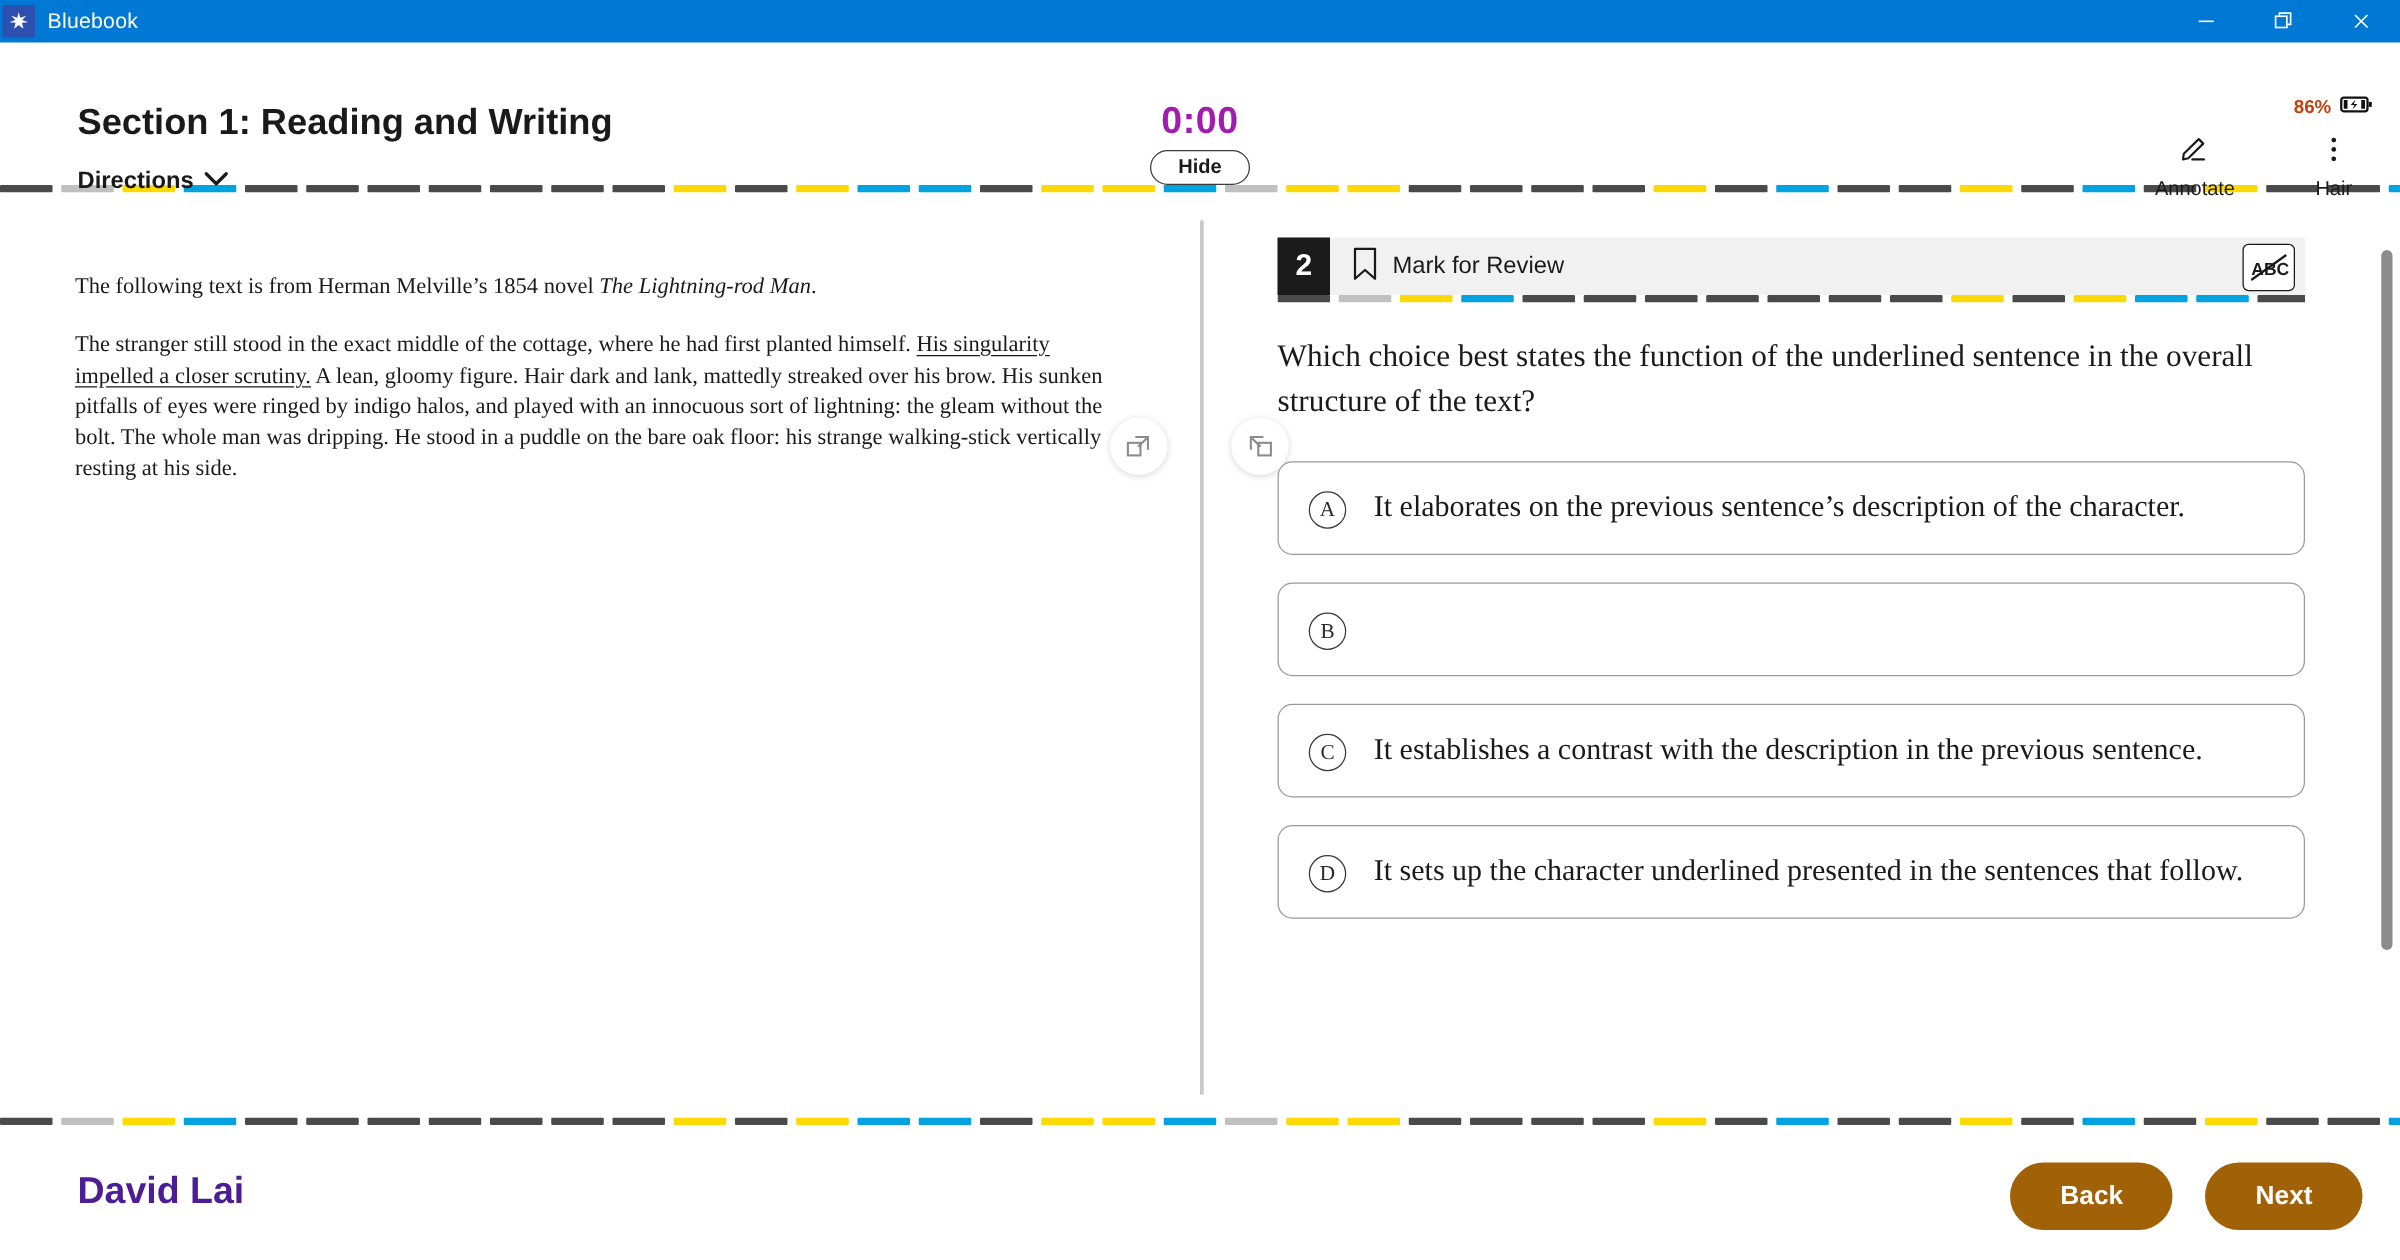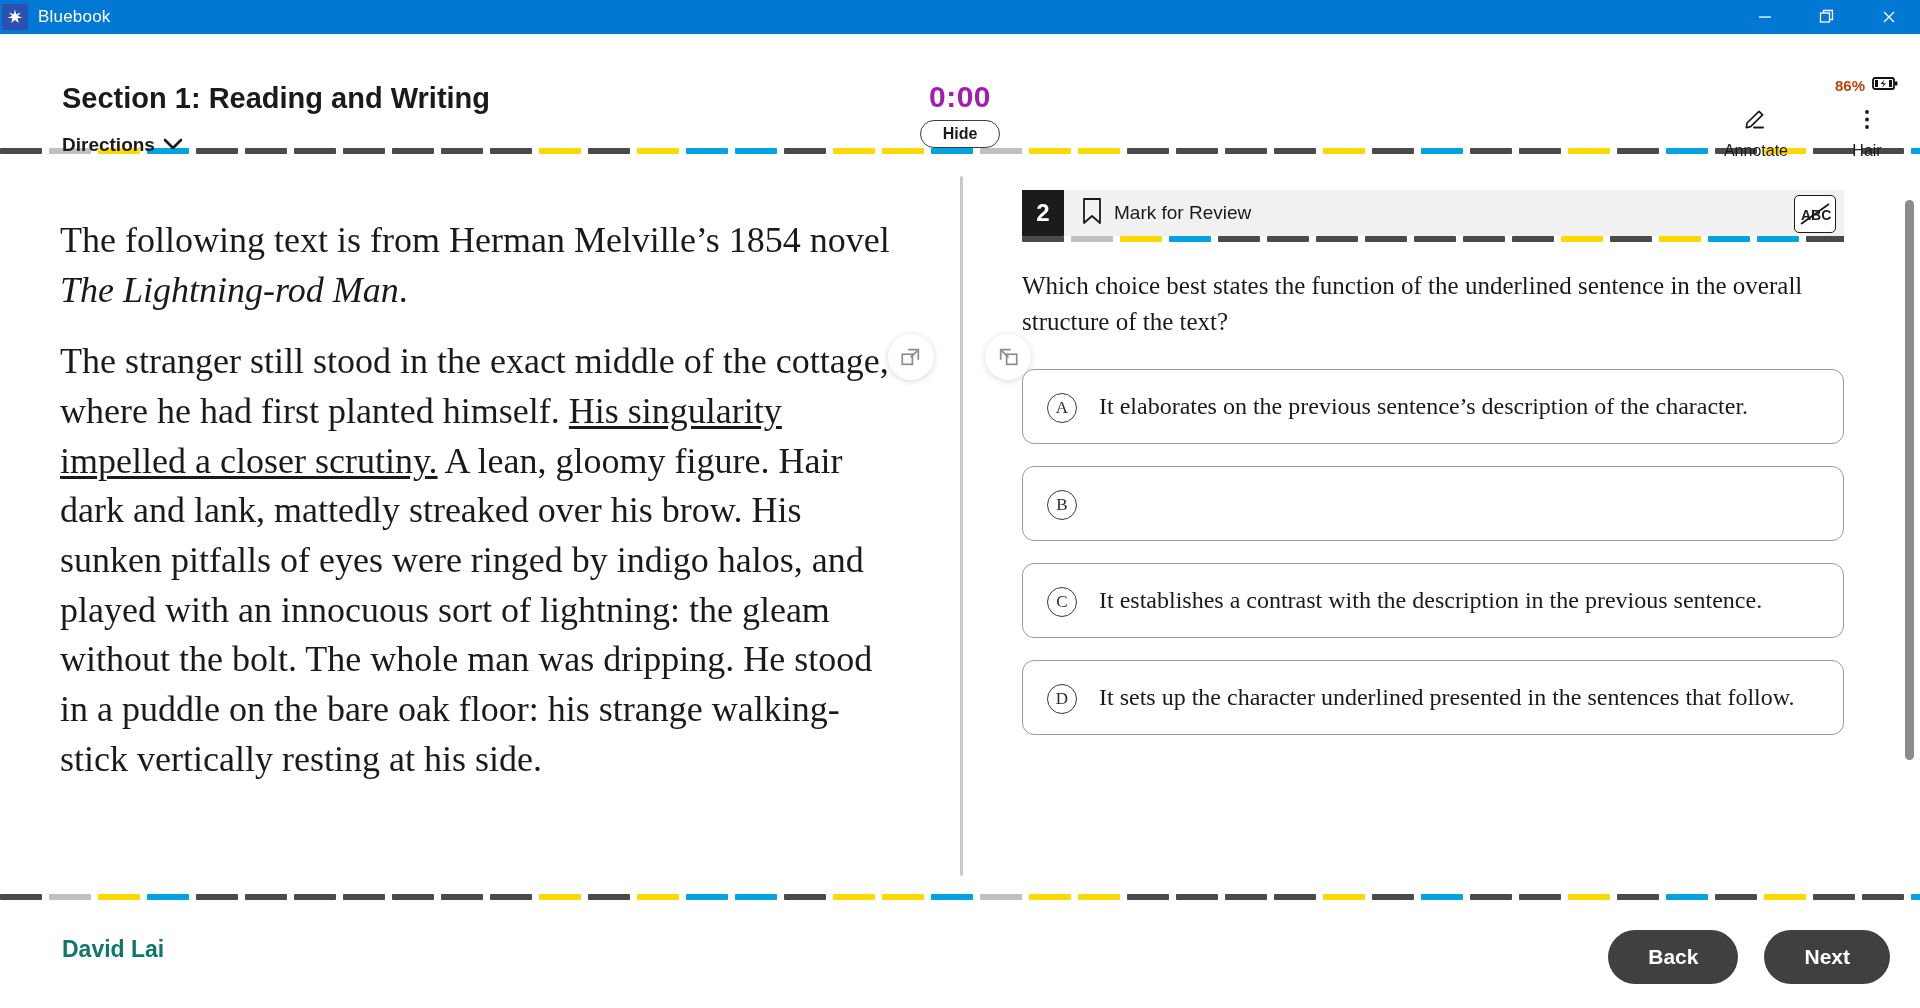--- a/index.html
+++ b/index.html
@@ -67,21 +67,21 @@
   .dashrule { height: 6px; width: 100%; display: flex; gap: 7px; overflow: hidden; }
   .dash { height: 6px; flex: 0 0 42px; border-radius: 1px; }
 
   
   #body { position: relative; height: 740px; display: flex; }
   #left-pane {
     width: 960px; position: relative; padding: 62px 70px 0 60px; overflow: hidden;
   }
   #passage p {
     font-family: "Liberation Serif", serif;
-    font-size: 36px; line-height: 1.38; color: #1a1a1a; margin-bottom: 22px;
+    font-size: 18px; line-height: 1.38; color: #1a1a1a; margin-bottom: 22px;
   }
   #passage em { font-style: italic; }
   #passage u { text-decoration: underline; text-underline-offset: 3px; }
 
   #vdivider {
     position: absolute; left: 960px; top: 22px; bottom: 18px;
     width: 3px; background: #c9c9c9; border-radius: 2px;
   }
   .pane-toggle {
     position: absolute; top: 180px; width: 46px; height: 46px; border-radius: 50%;
@@ -142,31 +142,31 @@
   }
   #scroll-thumb {
     position: absolute; top: 0; width: 9px; height: 560px;
     background: #8c8c8c; border-radius: 5px;
   }
 
   
   #footer { position: relative; height: 108px; }
   #student-name {
     position: absolute; left: 62px; top: 36px;
-    font-size: 23px; font-weight: 700; color: #0f766e;
+    font-size: 30px; font-weight: 700; color: #4c1d95;
   }
   #qnav {
     position: absolute; left: 50%; transform: translateX(-50%); top: 30px;
     background: #1b1b1b; color: #fff; border-radius: 9px;
     padding: 13px 26px; font-size: 22px; font-weight: 700;
     display: flex; align-items: center; gap: 12px; cursor: pointer;
   }
   #navbtns { position: absolute; right: 30px; top: 30px; display: flex; gap: 26px; }
   .navbtn {
-    background: #404040; color: #fff; border: none; border-radius: 28px;
+    background: #a16207; color: #fff; border: none; border-radius: 28px;
     padding: 15px 40px; font-size: 21px; font-weight: 700; cursor: pointer;
     font-family: "Liberation Sans", sans-serif;
   }
 </style>
 </head>
 <body>
 
 <div id="titlebar">
   <div id="app-logo">
     <svg width="18" height="18" viewBox="0 0 24 24" aria-hidden="true">

